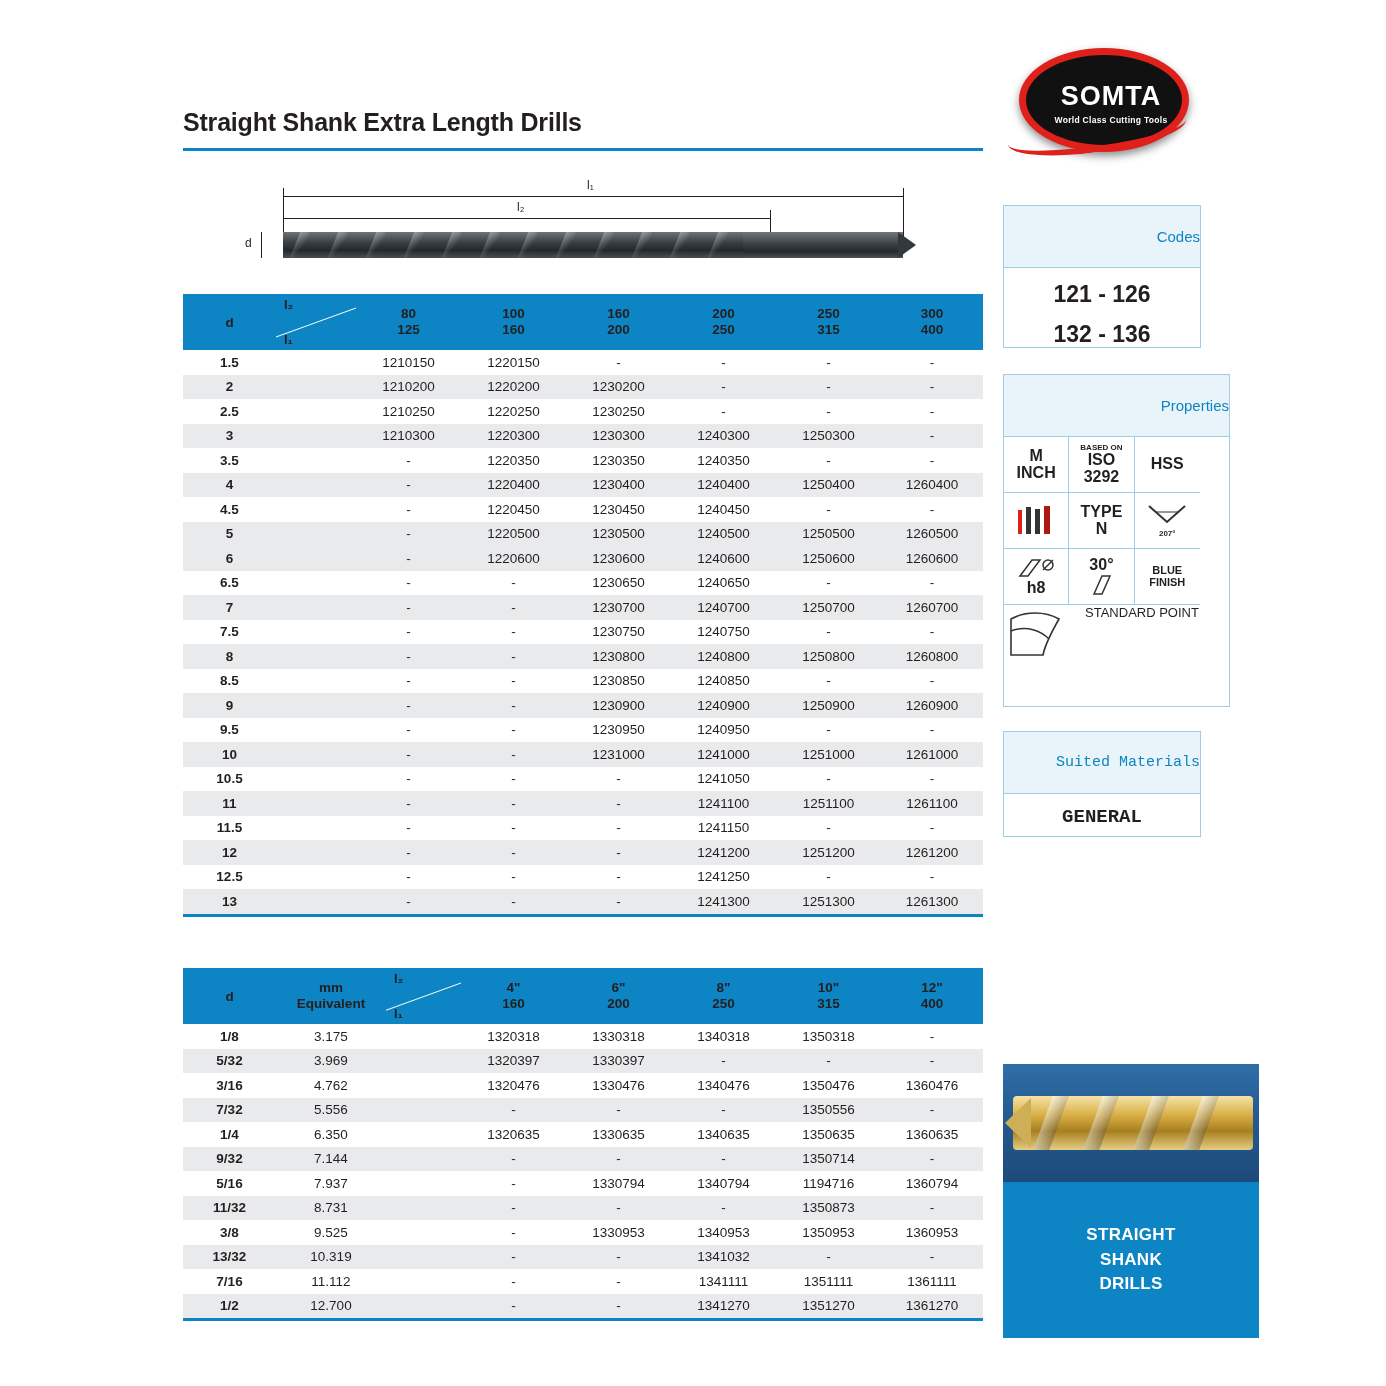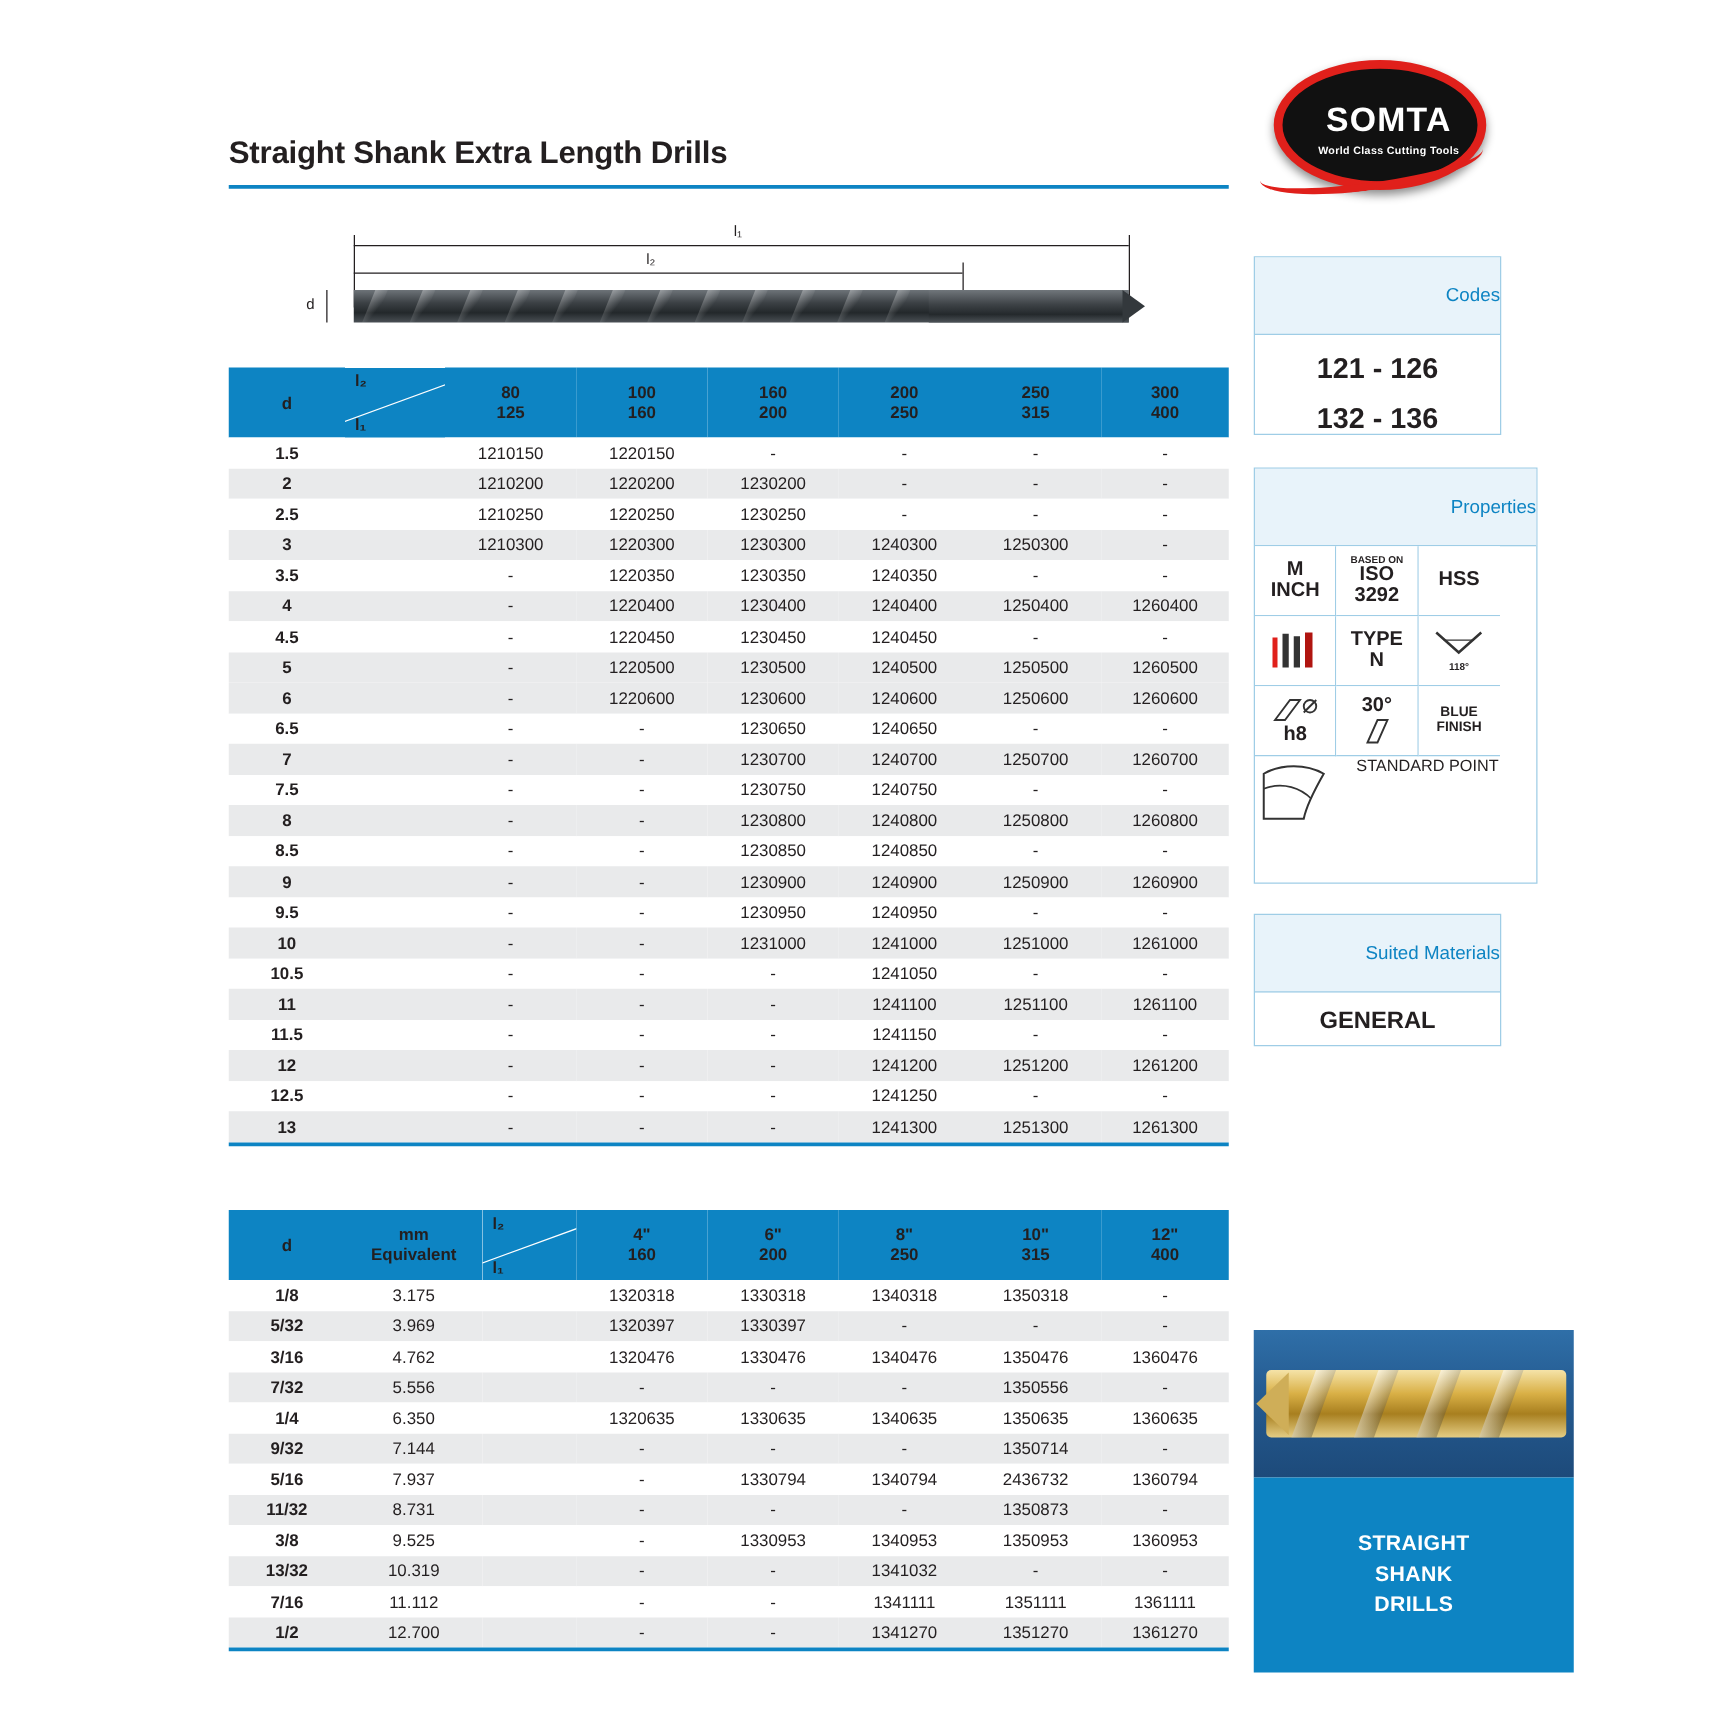--- a/index.html
+++ b/index.html
@@ -135,21 +135,21 @@
     position:relative; background:#fff;
   }
   .prop-cell.nr { border-right:0; }
   .prop-cell .big { font-size:16px; font-weight:bold; }
   .prop-cell .sm { font-size:8px; font-weight:bold; }
   .prop-wide {
     width:196px; height:80px; display:flex; align-items:flex-start; justify-content:center;
     gap:10px; font-size:13px; font-weight:normal; text-align:center;
   }
 
-  #materials-panel { left:1003px; top:731px; width:198px; height:106px; }
+  #materials-panel { left:1003px; top:731px; width:198px; height:106px;font-family:Liberation Mono, monospace; }
   .material-val { text-align:center; font-size:19px; font-weight:bold; padding-top:12px; }
 
   
   .photo {
     position:absolute; left:1003px; top:1064px; width:256px; height:118px;
     background: linear-gradient(180deg,#2f6fa8 0%, #255c92 40%, #1d4a7a 100%);
     overflow:hidden;
   }
   .photo .drillimg {
     position:absolute; left:10px; top:32px; width:240px; height:54px;
@@ -610,21 +610,21 @@
           <td>1350714</td>
           <td>-</td>
         </tr>
         <tr class="zebra-a">
           <td class="dcol">5/16</td>
           <td>7.937</td>
           <td></td>
           <td>-</td>
           <td>1330794</td>
           <td>1340794</td>
-          <td>2436732</td>
+          <td>1194716</td>
           <td>1360794</td>
         </tr>
         <tr class="zebra-b">
           <td class="dcol">11/32</td>
           <td>8.731</td>
           <td></td>
           <td>-</td>
           <td>-</td>
           <td>-</td>
           <td>1350873</td>
@@ -709,21 +709,21 @@
       </div>
       <div class="prop-cell">
         <span class="big">TYPE</span>
         <span class="big">N</span>
       </div>
       <div class="prop-cell nr">
         <svg width="44" height="28" viewBox="0 0 44 28">
           <path d="M4 4 L22 20 L40 4" stroke="#333" stroke-width="2" fill="none"></path>
           <path d="M10 10 L34 10" stroke="#333" stroke-width="1"></path>
         </svg>
-        <span class="sm">118°</span>
+        <span class="sm">207°</span>
       </div>
 
       <div class="prop-cell">
         <svg width="44" height="24" viewBox="0 0 44 24">
           <path d="M6 20 L18 4 L26 4 L14 20 Z" stroke="#333" stroke-width="1.5" fill="none"></path>
           <circle cx="34" cy="9" r="5" stroke="#333" stroke-width="1.5" fill="none"></circle>
           <line x1="29" y1="14" x2="39" y2="4" stroke="#333" stroke-width="1.5"></line>
         </svg>
         <span class="big">h8</span>
       </div>

